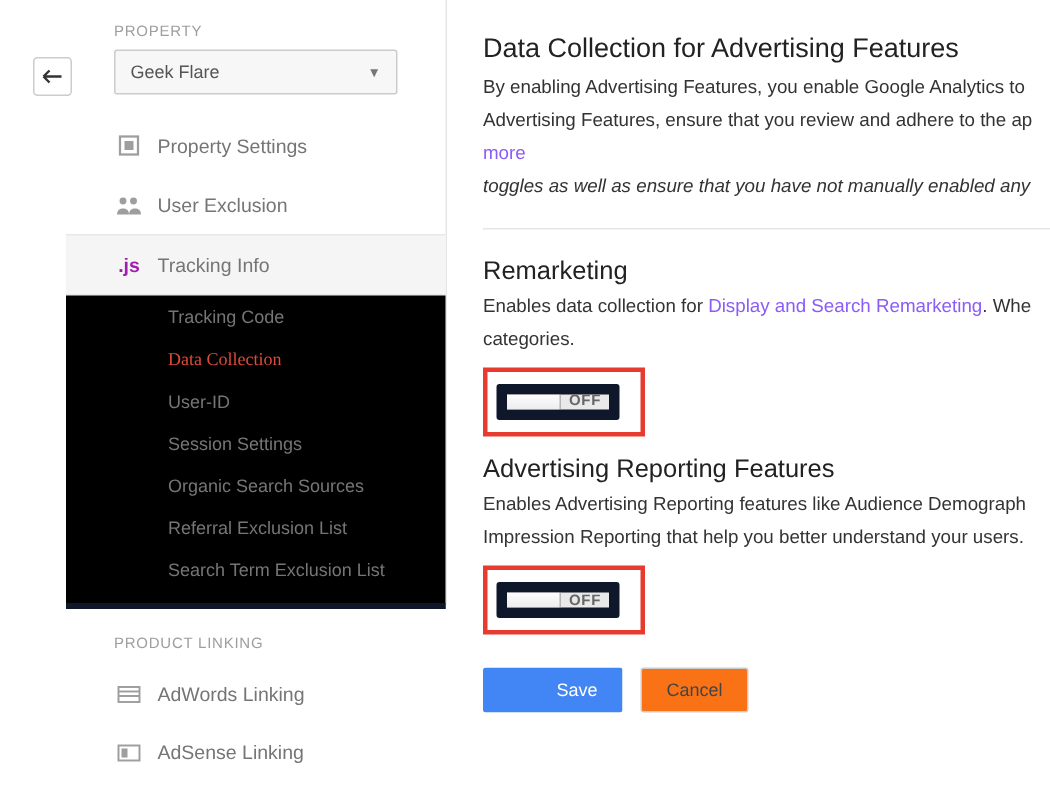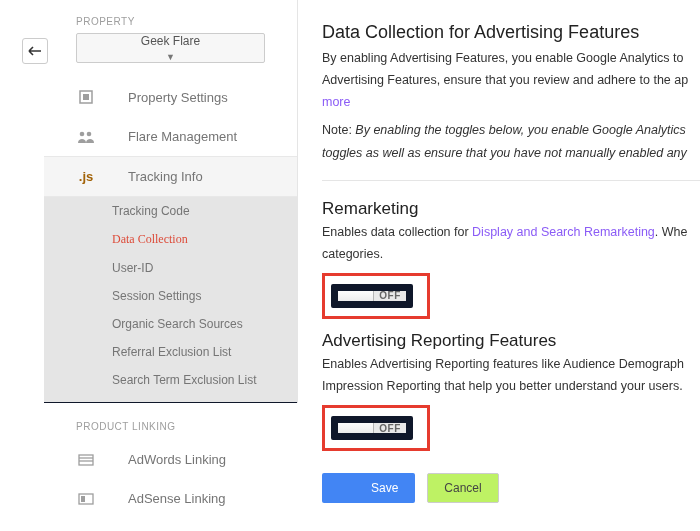--- a/index.html
+++ b/index.html
@@ -48,40 +48,39 @@
     border-radius: 2px;
     height: 30px;
     display: flex;
     align-items: center;
     justify-content: space-between;
     padding: 0 10px;
     background: #f7f7f7;
     cursor: pointer;
     color: #555;
     font-size: 12px;
-    flex-direction: column;
   }
   .nav-item {
     display: flex;
     align-items: center;
     padding: 12px 12px 12px 32px;
     color: #757575;
     font-size: 13px;
     cursor: pointer;
-    gap: 32px;
-  }
-  .nav-item .icon { width: 20px; display:flex; justify-content:center; color:#a16207; }
+    gap: 9px;
+  }
+  .nav-item .icon { width: 20px; display:flex; justify-content:center; color:#a21caf; }
   .nav-item.active {
     background: #f5f5f5;
     border-top: 1px solid #e8e8e8;
     border-bottom: 1px solid #e8e8e8;
   }
   .subnav {
-    background: #e5e5e5;
-    border-bottom: 1px solid #0f172a;
+    background: #000000;
+    border-bottom: 4px solid #0f172a;
     padding-bottom: 8px;
   }
   .sub-item {
     padding: 7px 12px 7px 68px;
     color: #757575;
     font-size: 12px;
     cursor: pointer;
   }
   .sub-item.selected { color: #dd4b39; font-family: Liberation Serif, serif; }
   .section-label.pl { padding-top: 18px; padding-bottom: 8px; }
@@ -152,21 +151,21 @@
   }
   .buttons { margin-top: 10px; display:flex; gap:12px; }
   .btn {
     padding: 7px 16px;
     font-size: 12px;
     border-radius: 2px;
     cursor: pointer;
     border: 1px solid transparent;
   }
   .btn-primary { background: #4285f4; color: #fff; padding-left: 48px; }
-  .btn-secondary { background: #bef264; color: #444; border-color: #ccc; }
+  .btn-secondary { background: #f97316; color: #444; border-color: #ccc; }
   .js-icon { font-weight: bold; font-size: 13px; color: #9e9e9e; }
   .chev { font-size: 9px; color: #777; }
 </style>
 </head>
 <body>
 
 <div class="back-btn">
   <svg width="14" height="10" viewBox="0 0 14 10">
     <path d="M1 5 L13 5 M1 5 L5 1 M1 5 L5 9" stroke="#333" stroke-width="1.6" fill="none"></path>
   </svg>
@@ -191,21 +190,21 @@
 
   <div class="nav-item">
     <span class="icon">
       <svg width="18" height="14" viewBox="0 0 18 14">
           <circle cx="5" cy="4" r="2.3" fill="#9e9e9e"></circle>
           <circle cx="12" cy="4" r="2.3" fill="#9e9e9e"></circle>
           <path d="M1 13c0-3 2-4 4-4s4 1 4 4" fill="#9e9e9e"></path>
           <path d="M9 13c0-3 2-4 4-4s4 1 4 4" fill="#9e9e9e"></path>
         </svg>
     </span>
-    <span>Flare Management</span>
+    <span>User Exclusion</span>
   </div>
 
   <div class="nav-item active">
     <span class="icon js-icon">.js</span>
     <span>Tracking Info</span>
   </div>
 
   <div class="subnav">
     <div class="sub-item">Tracking Code</div>
     <div class="sub-item selected">Data Collection</div>
@@ -238,23 +237,20 @@
     </span>
     <span>AdSense Linking</span>
   </div>
 </div>
 
 <div class="content">
   <h2>Data Collection for Advertising Features</h2>
   <p>By enabling Advertising Features, you enable Google Analytics to </p>
   <p>Advertising Features, ensure that you review and adhere to the ap</p>
   <p><span class="link">more</span></p>
-  <p class="note-label">
-    <span>Note: </span><span class="note-italic">By enabling the toggles below, you enable Google Analytics </span>
-  </p>
   <p><span class="note-italic">toggles as well as ensure that you have not manually enabled any</span></p>
 
   <div class="divider"></div>
 
   <h3>Remarketing</h3>
   <p>
     <span>Enables data collection for </span><span class="link">Display and Search Remarketing</span><span>. Whe</span>
   </p>
   <p>categories.</p>
   <div class="toggle-wrap">

